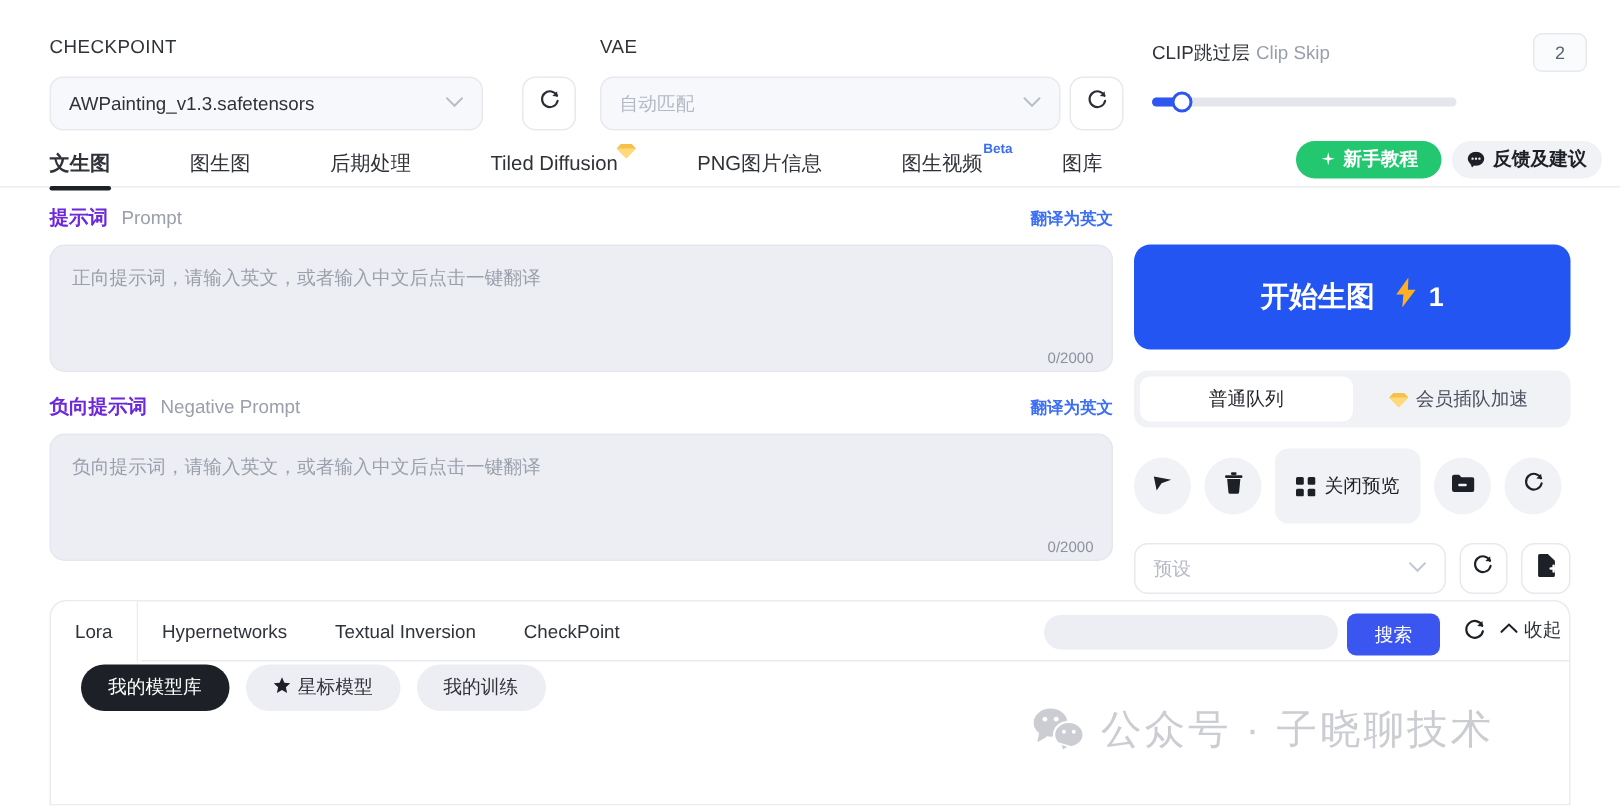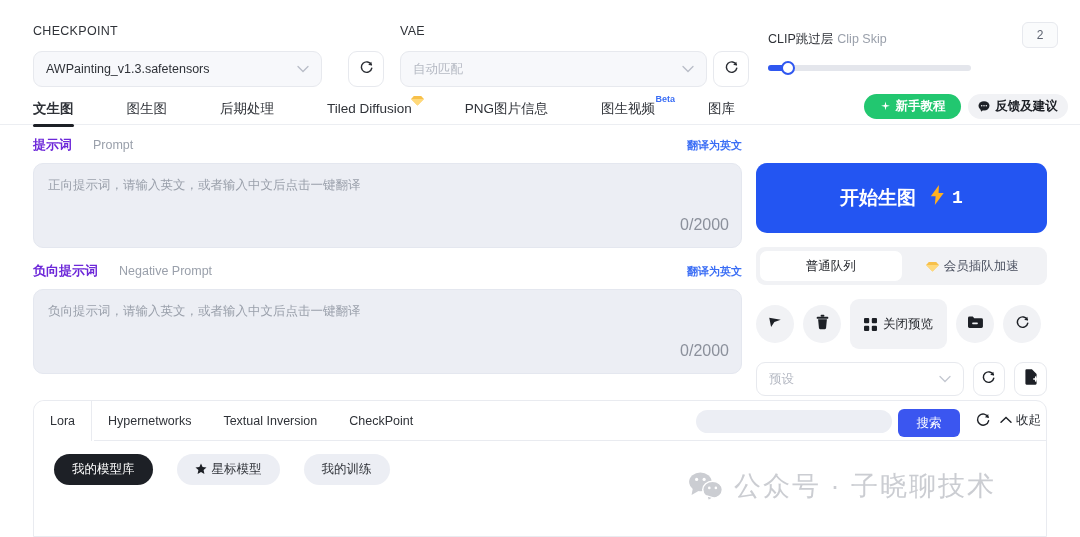--- a/index.html
+++ b/index.html
@@ -32,21 +32,21 @@
   .iconbtn-sq {
     position:absolute; width:36px; height:36px; border:1px solid #e7e9ee;
     border-radius:9px; background:#fff; display:flex; align-items:center;
     justify-content:center;
   }
   #cp-refresh { left:348px; top:51px; }
   #vae-refresh { left:713px; top:51px; }
 
   
   .clip-wrap { position:absolute; left:768px; top:22px; width:290px; }
-  .clip-row { display:flex; align-items:flex-end; }
+  .clip-row { display:flex; align-items:center; }
   .clip-title { font-size:12.5px; color:#2f3238; }
   .clip-title .en { color:#9aa0ab; margin-left:4px; }
   .clip-num {
     margin-left:auto; width:36px; height:26px; border:1px solid #e7e9ee;
     border-radius:6px; background:#fafbfc; display:flex; align-items:center;
     justify-content:center; font-size:12px; color:#5d6370;
   }
   .slider { position:relative; margin-top:17px; height:6px; width:203px;
             background:#e4e6ec; border-radius:3px; }
   .slider .fill { position:absolute; left:0; top:0; height:6px; width:9.5%;
@@ -72,35 +72,35 @@
     align-items:center; justify-content:center; font-size:12.5px; font-weight:bold;
     padding:0 12px; white-space:nowrap; }
   #btn-tutorial { left:864px; top:94px; background:#22c770; color:#fff; width:97px; }
   #btn-feedback { left:968px; top:94px; background:#f1f2f5; color:#1d2026; width:100px; }
   .pillbtn .bi { margin-right:5px; display:flex; align-items:center; }
 
   
   .leftcol { position:absolute; left:33px; top:136px; width:709px; }
   .prompt-head { display:flex; align-items:baseline; height:20px; }
   .prompt-head .zh { font-size:13px; font-weight:bold; color:#6d28d9; }
-  .prompt-head .en { font-size:12.5px; color:#9aa0ab; margin-left:21px; }
+  .prompt-head .en { font-size:12.5px; color:#9aa0ab; margin-left:9px; }
   .translate { margin-left:auto; font-size:11px; color:#3b6ef5; font-weight:bold; }
   .textarea {
     position:relative; margin-top:7px; background:#eceef4; border:1px solid #e4e7ef;
     border-radius:10px; height:85px; padding:13px 14px; font-size:12.5px; color:#9aa0ab;
   }
-  .counter { position:absolute; right:12px; bottom:13px; font-size:16px; color:#8b909b; }
+  .counter { position:absolute; right:12px; bottom:2px; font-size:10px; color:#8b909b; }
   .gap { height:14px; }
 
   
   .rightcol { position:absolute; left:756px; top:163px; width:291px; }
   .gen-btn {
     height:70px; border-radius:11px; background:#2355f2; color:#fff;
     display:flex; align-items:center; justify-content:center;
-    font-size:19px; font-weight:bold;font-family:Liberation Mono, monospace;
+    font-size:19px; font-weight:bold;
   }
   .gen-btn .bolt { margin:0 6px 0 13px; }
   .gen-btn .cnt { font-size:18px; font-weight:bold; }
 
   .queue-toggle { margin-top:14px; height:38px; background:#f1f2f5; border-radius:9px;
     display:flex; padding:4px; }
   .queue-opt { flex:1; display:flex; align-items:center; justify-content:center;
     font-size:12.5px; color:#4b5160; border-radius:7px; }
   .queue-opt.sel { background:#fff; color:#1d2026; }
   .queue-opt .gem2 { margin-right:5px; display:flex; }
@@ -136,21 +136,21 @@
   .searchbox { position:absolute; right:154px; top:9px; width:196px; height:23px;
     background:#eceef4; border-radius:12px; }
   .search-btn { position:absolute; right:86px; top:8px; width:62px; height:28px;
     background:#3b56f0; color:#fff; border-radius:6px; font-size:12.5px;
     display:flex; align-items:center; justify-content:center; }
   .panel-refresh { position:absolute; right:55px; top:11px; }
   .collapse { position:absolute; right:5px; top:11px; display:flex; align-items:center;
     font-size:12.5px; color:#2f3238; }
   .collapse .chev { margin-right:4px; font-size:10px; }
 
-  .chiprow { position:absolute; left:20px; top:53px; display:flex;gap:13px; }
+  .chiprow { position:absolute; left:20px; top:42px; display:flex; }
   .chip { height:31px; border-radius:16px; background:#eceef4; color:#2f3238;
     font-size:12.5px; display:flex; align-items:center; padding:0 18px; margin-right:11px; }
   .chip.sel { background:#1d2026; color:#fff; }
   .chip .star { margin-right:5px; font-size:11px; }
 
   
   .watermark { position:absolute; left:688px; top:468px; display:flex;
     align-items:center; color:#cbcdd2; font-size:27px; letter-spacing:2px;
     white-space:nowrap; }
   .watermark .wm-icon { margin-right:10px; display:flex; }

